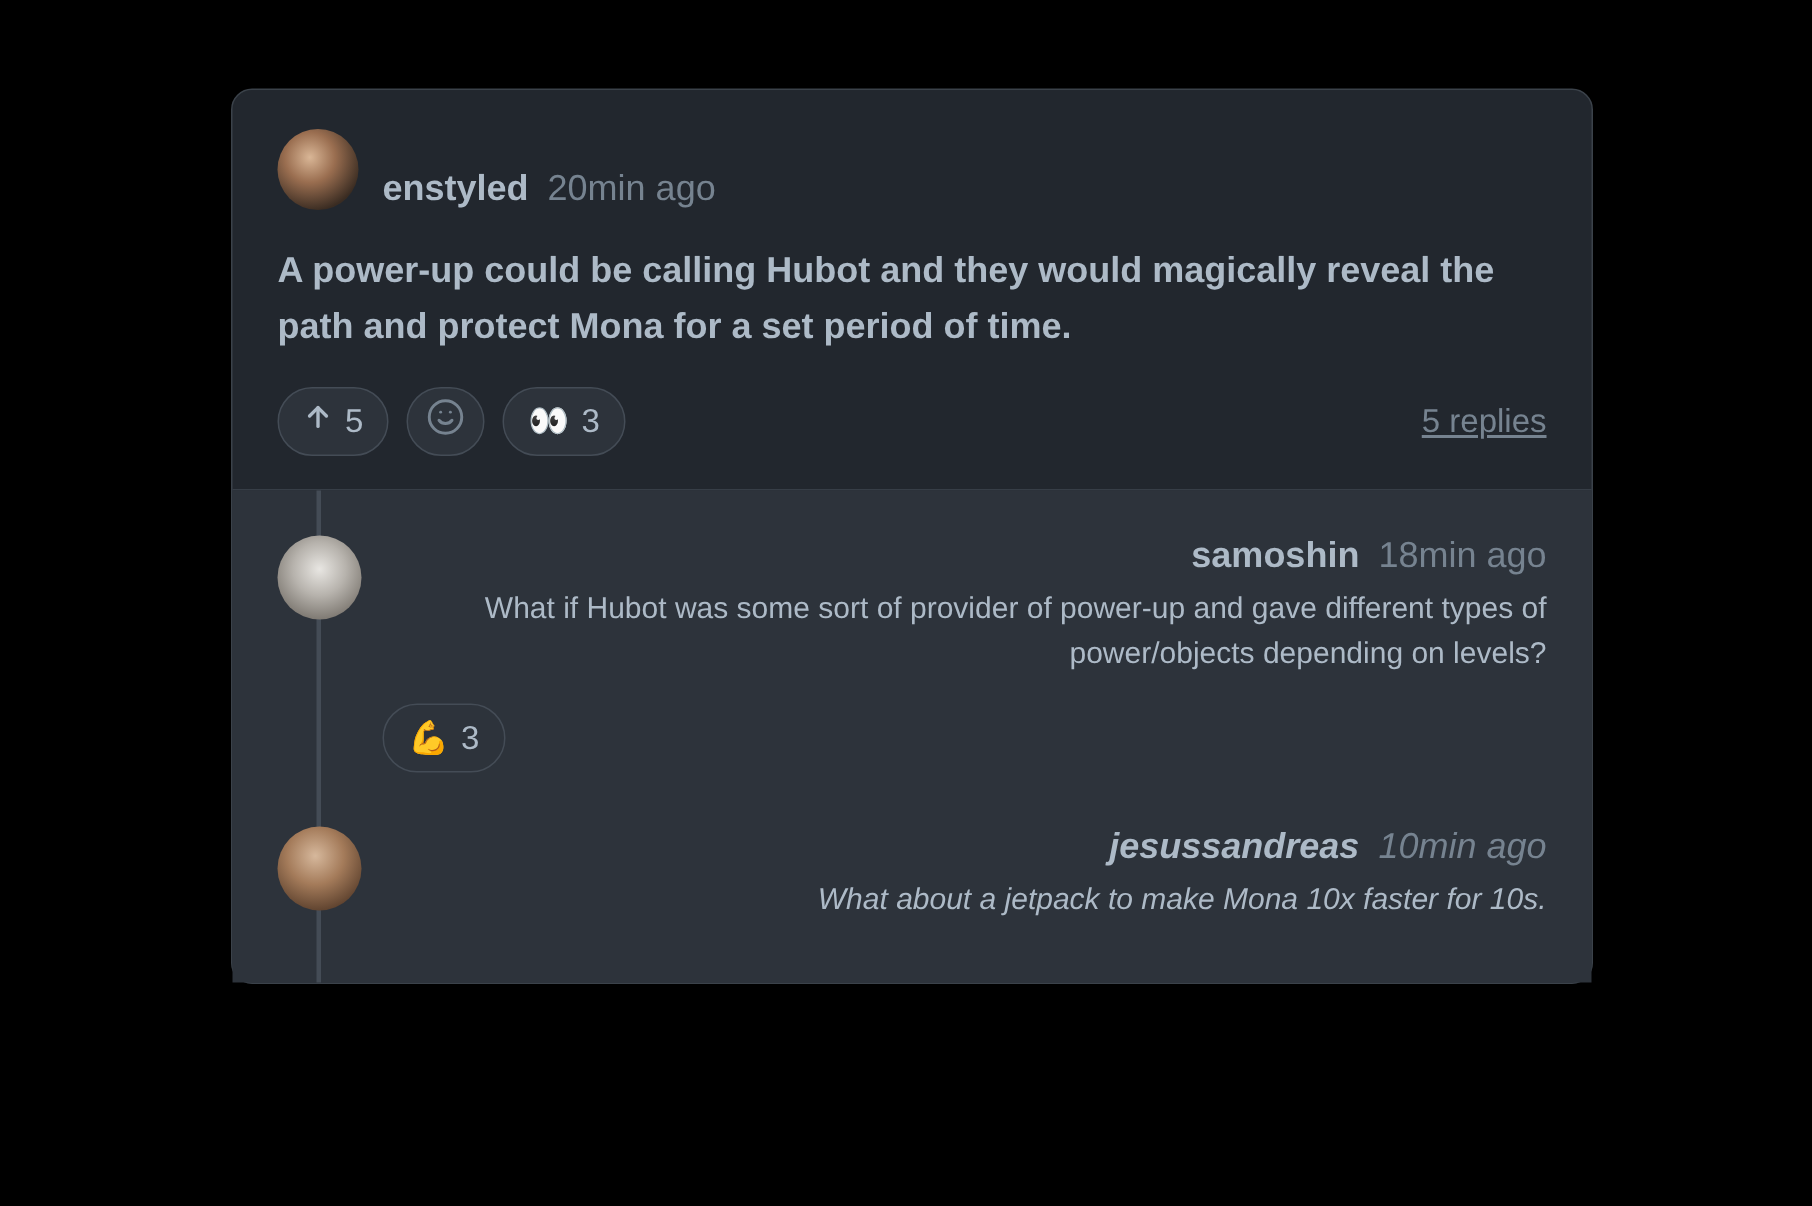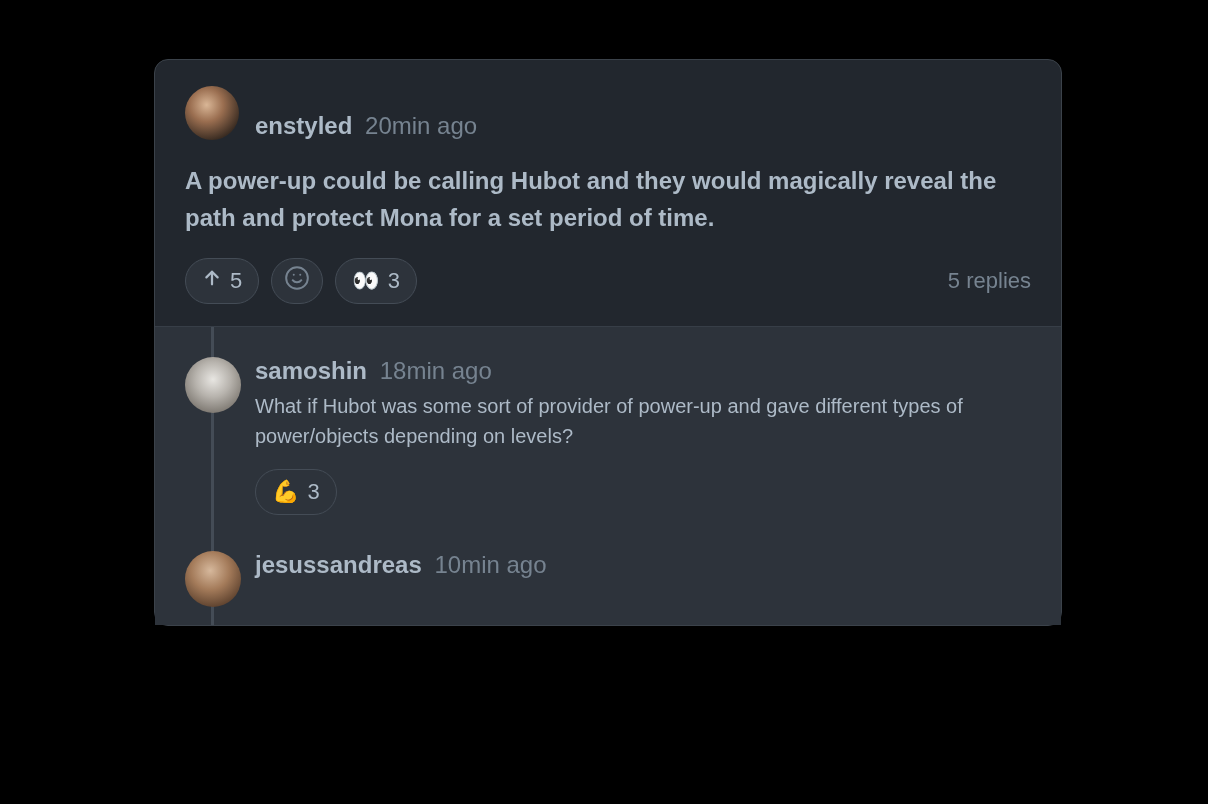--- a/index.html
+++ b/index.html
@@ -88,40 +88,42 @@
   }
   .reaction-pill.icon-only { padding: 0 12px; }
   .reaction-pill .emoji { font-size: 22px; line-height:1; }
   .reaction-pill .count { color:#adbac7; }
   .arrow-up-icon {
     display:inline-block;
   }
   .replies-count {
     color: #768390;
     font-size: 22px;
+    text-decoration: underline;
   }
   .reply-thread {
     position: relative;
     background: #2d333b;
     padding: 28px 30px 40px 30px;
+    text-align: right;
   }
   .thread-line {
     position: absolute;
     left: 56px;
     top: 0;
     bottom: 0;
     width: 3px;
     background: #444c56;
   }
   .reply {
     position: relative;
     padding-left: 70px;
     margin-bottom: 36px;
   }
-  .reply:last-child { margin-bottom: 0; }
+  .reply:last-child { margin-bottom: 0; font-style: italic; }
   .reply .author-line { font-size: 24px; margin-bottom: 6px; margin-top:2px; }
   .reply .reply-body {
     color: #adbac7;
     font-size: 20px;
     line-height: 1.5;
   }
   .reply .reactions-row { margin-top: 18px; }
 </style>
 </head>
 <body>
@@ -185,16 +187,17 @@
       </div>
     </div>
 
 
     <div class="reply">
       <div class="avatar-sm av4"></div>
       <div class="author-line">
         <span class="author">jesussandreas</span>
         <span class="timestamp">10min ago</span>
       </div>
+      <div class="reply-body">What about a jetpack to make Mona 10x faster for 10s.</div>
     </div>
 
   </div>
 </div>
 
 </body></html>

